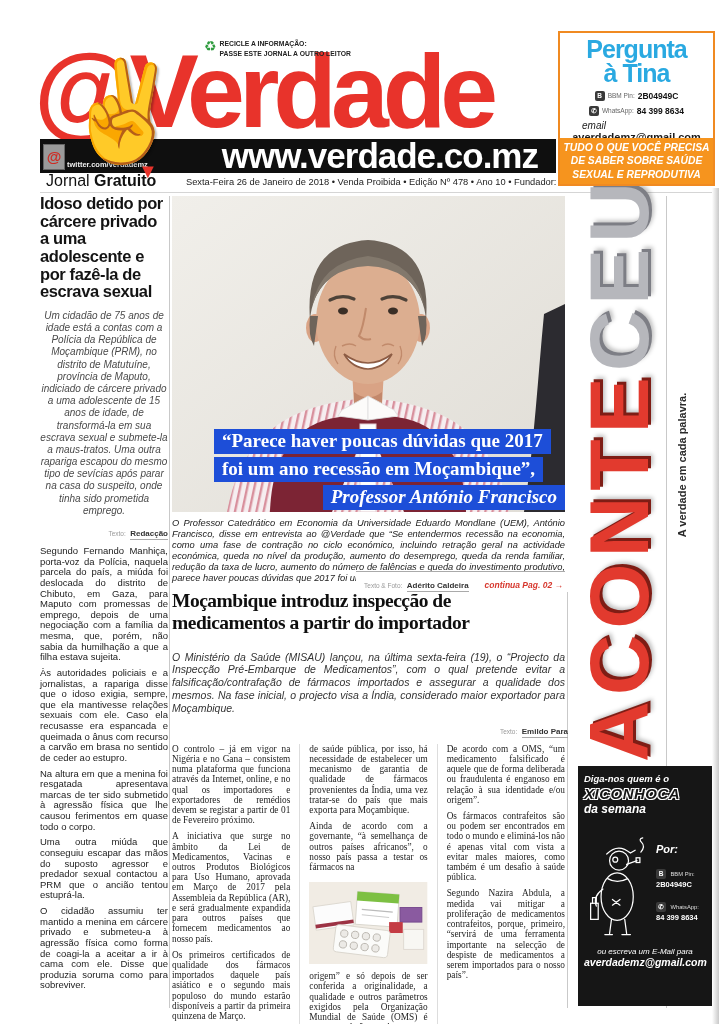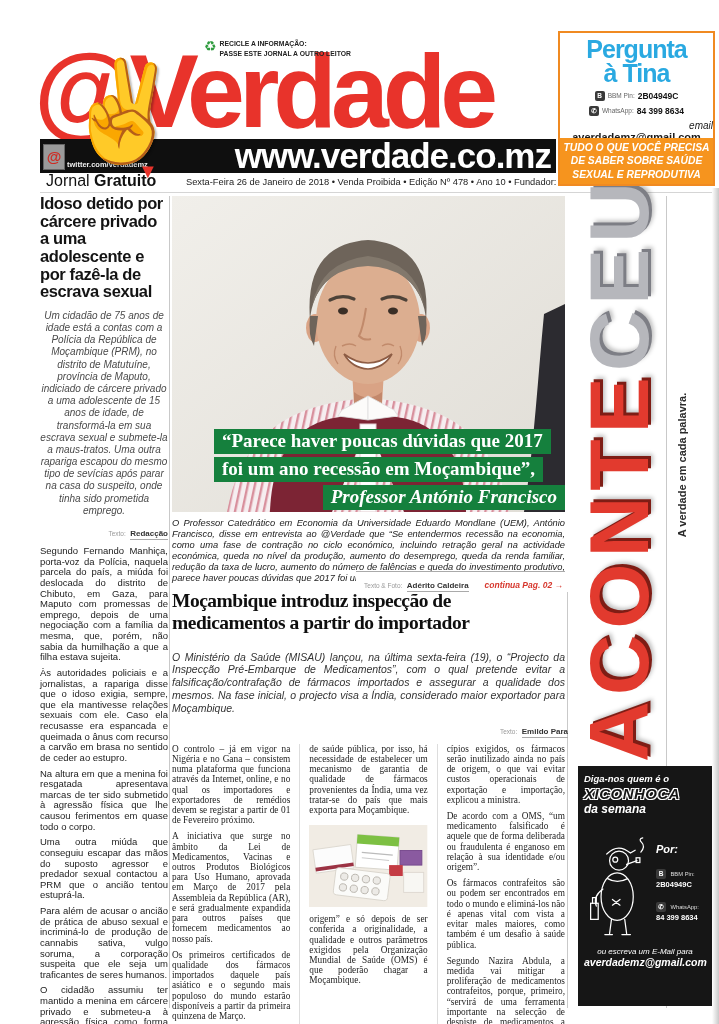--- a/index.html
+++ b/index.html
@@ -8,40 +8,40 @@
   
   .logo-text{position:absolute;left:34px;top:46px;font-size:104px;font-weight:700;
              letter-spacing:-6px;color:#e8332b;line-height:.88;z-index:1;}
   .logo-hand{position:absolute;left:62px;top:54px;font-size:98px;color:#7d7d7d;z-index:3;
              text-shadow:2px 2px 2px rgba(0,0,0,.25);}
   .logo-pointer{position:absolute;left:138px;top:160px;font-size:20px;color:#e8332b;z-index:4;}
   .recycle{position:absolute;left:204px;top:39px;display:flex;gap:3px;z-index:4;}
   .recycle-icon{font-size:14px;color:#2e9b3e;line-height:1;}
   .recycle-text{font-size:6.8px;font-weight:700;color:#222;line-height:1.5;}
   .urlbar{position:absolute;left:40px;top:139px;width:516px;height:34px;background:#0f0f0f;z-index:2;}
-  .urlbar-text{position:absolute;right:5px;top:-1px;font-size:35px;font-weight:700;color:#fff;
+  .urlbar-text{position:absolute;right:18px;top:-1px;font-size:35px;font-weight:700;color:#fff;
                letter-spacing:-1px;line-height:35px;}
   .twitter-chip{position:absolute;left:3px;bottom:3px;display:flex;align-items:flex-end;gap:2px;}
   .at-badge{width:20px;height:24px;background:#9a9a9a;border:1px solid #666;color:#cf2b23;
             font-weight:700;font-size:15px;text-align:center;line-height:24px;}
   .twitter-text{font-size:7.5px;color:#eee;font-weight:700;padding-bottom:1px;}
   .gratuito{position:absolute;left:46px;top:172px;font-size:16px;color:#111;z-index:3;}
   .gratuito .bold{font-weight:700;}
   .dateline{position:absolute;left:186px;top:177px;font-size:9.3px;color:#222;font-weight:500;z-index:3;}
   
   .tina{position:absolute;left:558px;top:31px;width:157px;height:155px;border:2px solid #f08a21;
         background:#fff;box-sizing:border-box;z-index:5;}
   .tina-title{margin-top:5px;text-align:center;color:#2aa9e1;font-size:25px;font-weight:800;
               line-height:.95;letter-spacing:-1px;}
   .tina-row{display:flex;justify-content:center;align-items:center;gap:3px;margin-top:5px;}
   .mini-icon{display:inline-block;width:10px;height:10px;background:#3a3a3a;border-radius:2px;
              color:#fff;font-size:6.5px;line-height:10px;text-align:center;font-weight:700;}
   .tina-lbl{font-size:6.5px;color:#666;}
   .tina-val{font-size:8.5px;font-weight:700;color:#111;}
-  .tina-email-label{font-style:italic;font-size:10px;text-align:right;margin-top:4px;}
+  .tina-email-label{font-style:italic;font-size:10px;text-align:left;margin-top:4px;margin-left:22px;}
   .tina-email{font-weight:700;font-size:11px;text-align:center;}
   .tina-tag{position:absolute;left:0;bottom:0;width:100%;height:46px;background:#f6941e;color:#fff;
             font-style:italic;font-weight:800;font-size:10.3px;line-height:1.3;text-align:center;
             padding-top:3px;box-sizing:border-box;}
   
   .vr{position:absolute;width:1px;background:#c9c9c9;}
   .vr1{left:169px;top:196px;height:812px;}
   .vr2{left:567px;top:592px;height:416px;}
   .vr3{left:666px;top:196px;height:812px;}
   .hr-top{position:absolute;left:40px;top:192px;width:675px;height:1px;background:#d5d5d5;}
@@ -50,21 +50,21 @@
   
   .a1{position:absolute;left:40px;top:195px;width:128px;}
   .a1-headline{font-size:16.5px;font-weight:700;line-height:1.07;letter-spacing:-.4px;color:#141414;}
   .a1-lead{margin-top:9px;font-style:italic;font-size:10px;line-height:1.22;color:#4a4a4a;text-align:center;}
   .byline{text-align:right;margin:5px 0 6px;}
   .byline-label{font-size:6.5px;color:#999;}
   .byline-name{font-size:8px;font-weight:700;color:#333;border-bottom:1px solid #aaa;padding-bottom:1px;}
   .a1-body p{font-size:9.5px;line-height:1.12;text-align:justify;color:#222;margin:0 0 5px;}
   
   .photo{position:absolute;left:172px;top:196px;width:393px;height:316px;overflow:hidden;}
-  .q{position:absolute;z-index:6;background:#15803d;color:#fff;font-family:"Liberation Serif",serif;
+  .q{position:absolute;z-index:6;background:#1d4ed8;color:#fff;font-family:"Liberation Serif",serif;
      font-weight:700;font-size:19px;padding:2px 8px 4px;white-space:nowrap;line-height:1;}
   .q1{left:214px;top:429px;}
   .q2{left:214px;top:457px;}
   .q3{right:154px;top:485px;font-style:italic;}
   .caption{position:absolute;left:172px;top:518px;width:393px;font-size:9.3px;font-style:italic;
            line-height:1.18;color:#222;text-align:justify;}
   .f-by{position:absolute;right:154px;top:571px;display:flex;gap:16px;align-items:baseline;
         border-top:1px solid #aaa;padding:2px 2px 0 8px;background:#fff;z-index:7;}
   .continua{color:#d6362c;font-style:italic;font-weight:700;font-size:8.5px;white-space:nowrap;}
   
@@ -164,21 +164,20 @@
     <div class="a1-lead">Um cidadão de 75 anos de idade está a contas com a Polícia da República de Moçambique (PRM), no distrito de Matutuíne, província de Maputo, indiciado de cárcere privado a uma adolescente de 15 anos de idade, de transformá-la em sua escrava sexual e submete-la a maus-tratos. Uma outra rapariga escapou do mesmo tipo de sevícias após parar na casa do suspeito, onde tinha sido prometida emprego.</div>
     <div class="byline">
       <span class="byline-label">Texto:</span>
       <span class="byline-name">Redacção</span>
     </div>
     <div class="a1-body">
       <p>Segundo Fernando Manhiça, porta-voz da Polícia, naquela parcela do país, a miúda foi deslocada do distrito de Chibuto, em Gaza, para Maputo com promessas de emprego, depois de uma negociação com a família da mesma, que, porém, não sabia da humilhação a que a filha estava sujeita.</p>
       <p>Às autoridades policiais e a jornalistas, a rapariga disse que o idoso exigia, sempre, que ela mantivesse relações sexuais com ele. Caso ela recusasse era espancada e queimada o ânus com recurso a carvão em brasa no sentido de ceder ao estupro.</p>
       <p>Na altura em que a menina foi resgatada apresentava marcas de ter sido submetido à agressão física que lhe causou ferimentos em quase todo o corpo.</p>
       <p>Uma outra miúda que conseguiu escapar das mãos do suposto agressor e predador sexual contactou a PRM que o ancião tentou estuprá-la.</p>
-      <p>Para além de acusar o ancião de prática de abuso sexual e incriminá-lo de produção de cannabis sativa, vulgo soruma, a corporação suspeita que ele seja um traficantes de seres humanos.</p>
       <p>O cidadão assumiu ter mantido a menina em cárcere privado e submeteu-a à agressão física como forma de coagi-la a aceitar a ir à cama com ele. Disse que produzia soruma como para sobreviver.</p>
 
     </div>
   </div>
 
   <div class="photo">
     <svg width="393" height="316" viewBox="0 0 393 316" xmlns="http://www.w3.org/2000/svg">
       <defs>
         <linearGradient id="wall" x1="0" y1="0" x2="1" y2="1">
           <stop offset="0" stop-color="#f1efea"></stop>
@@ -247,20 +246,21 @@
     </div>
     <div class="a2-cols">
       <div class="a2col">
         <p>O controlo – já em vigor na Nigéria e no Gana – consistem numa plataforma que funciona através da Internet, online, e no qual os importadores e exportadores de remédios devem se registar a partir de 01 de Fevereiro próximo.</p>
         <p>A iniciativa que surge no âmbito da Lei de Medicamentos, Vacinas e outros Produtos Biológicos para Uso Humano, aprovada em Março de 2017 pela Assembleia da República (AR), e será gradualmente expandida para outros países que fornecem medicamentos ao nosso país.</p>
         <p>Os primeiros certificados de qualidade dos fármacos importados daquele país asiático e o segundo mais populoso do mundo estarão disponíveis a partir da primeira quinzena de Março.</p>
         <p>Nazira Abdula, ministra da Saúde, disse que os remédios contrafeitos são um problema</p>
       </div>
       <div class="a2col">
         <p>de saúde pública, por isso, há necessidade de estabelecer um mecanismo de garantia de qualidade de fármacos provenientes da Índia, uma vez tratar-se do país que mais exporta para Moçambique.</p>
+        <p>Ainda de acordo com a governante, “à semelhança de outros países africanos”, o nosso país passa a testar os fármacos na</p>
         <svg class="medphoto" viewBox="0 0 130 90" xmlns="http://www.w3.org/2000/svg">
           <rect width="130" height="90" fill="#f1ece4"></rect>
           <g transform="rotate(-8 28 38)">
             <rect x="6" y="24" width="42" height="26" fill="#fcfcfc" stroke="#ddd8d0"></rect>
             <rect x="6" y="44" width="42" height="4" fill="#9c3344"></rect>
           </g>
           <rect x="52" y="12" width="46" height="36" fill="#ffffff" stroke="#d8d4cc" transform="rotate(4 75 30)"></rect>
           <rect x="52" y="12" width="46" height="10" fill="#7dc043" transform="rotate(4 75 30)"></rect>
           <line x1="58" y1="30" x2="92" y2="33" stroke="#bbb" stroke-width="1.4"></line>
           <line x1="58" y1="36" x2="88" y2="39" stroke="#ccc" stroke-width="1.2"></line>
@@ -278,21 +278,20 @@
                 <circle cx="50" cy="71" r="4"></circle>
                 <circle cx="62" cy="71" r="4"></circle>
                 <circle cx="74" cy="71" r="4"></circle>
             </g>
           </g>
         </svg>
         <p>origem” e só depois de ser conferida a originalidade, a qualidade e outros parâmetros exigidos pela Organização Mundial de Saúde (OMS) é que poderão chagar a Moçambique.</p>
 
       </div>
       <div class="a2col">
-        <p>cípios exigidos, os fármacos serão inutilizado ainda no país de origem, o que vai evitar custos operacionais de exportação e importação, explicou a ministra.</p>
         <p>De acordo com a OMS, “um medicamento falsificado é aquele que de forma deliberada ou fraudulenta é enganoso em relação à sua identidade e/ou origem”.</p>
         <p>Os fármacos contrafeitos são ou podem ser encontrados em todo o mundo e eliminá-los não é apenas vital com vista a evitar males maiores, como também é um desafio à saúde pública.</p>
         <p>Segundo Nazira Abdula, a medida vai mitigar a proliferação de medicamentos contrafeitos, porque, primeiro, “servirá de uma ferramenta importante na selecção de despiste de medicamentos a serem importados para o nosso país”.</p>
 
       </div>
     </div>
   </div>
 
   <div class="acon">
     <span class="acon-red">ACONTE</span><span class="acon-gray">CEU</span>

